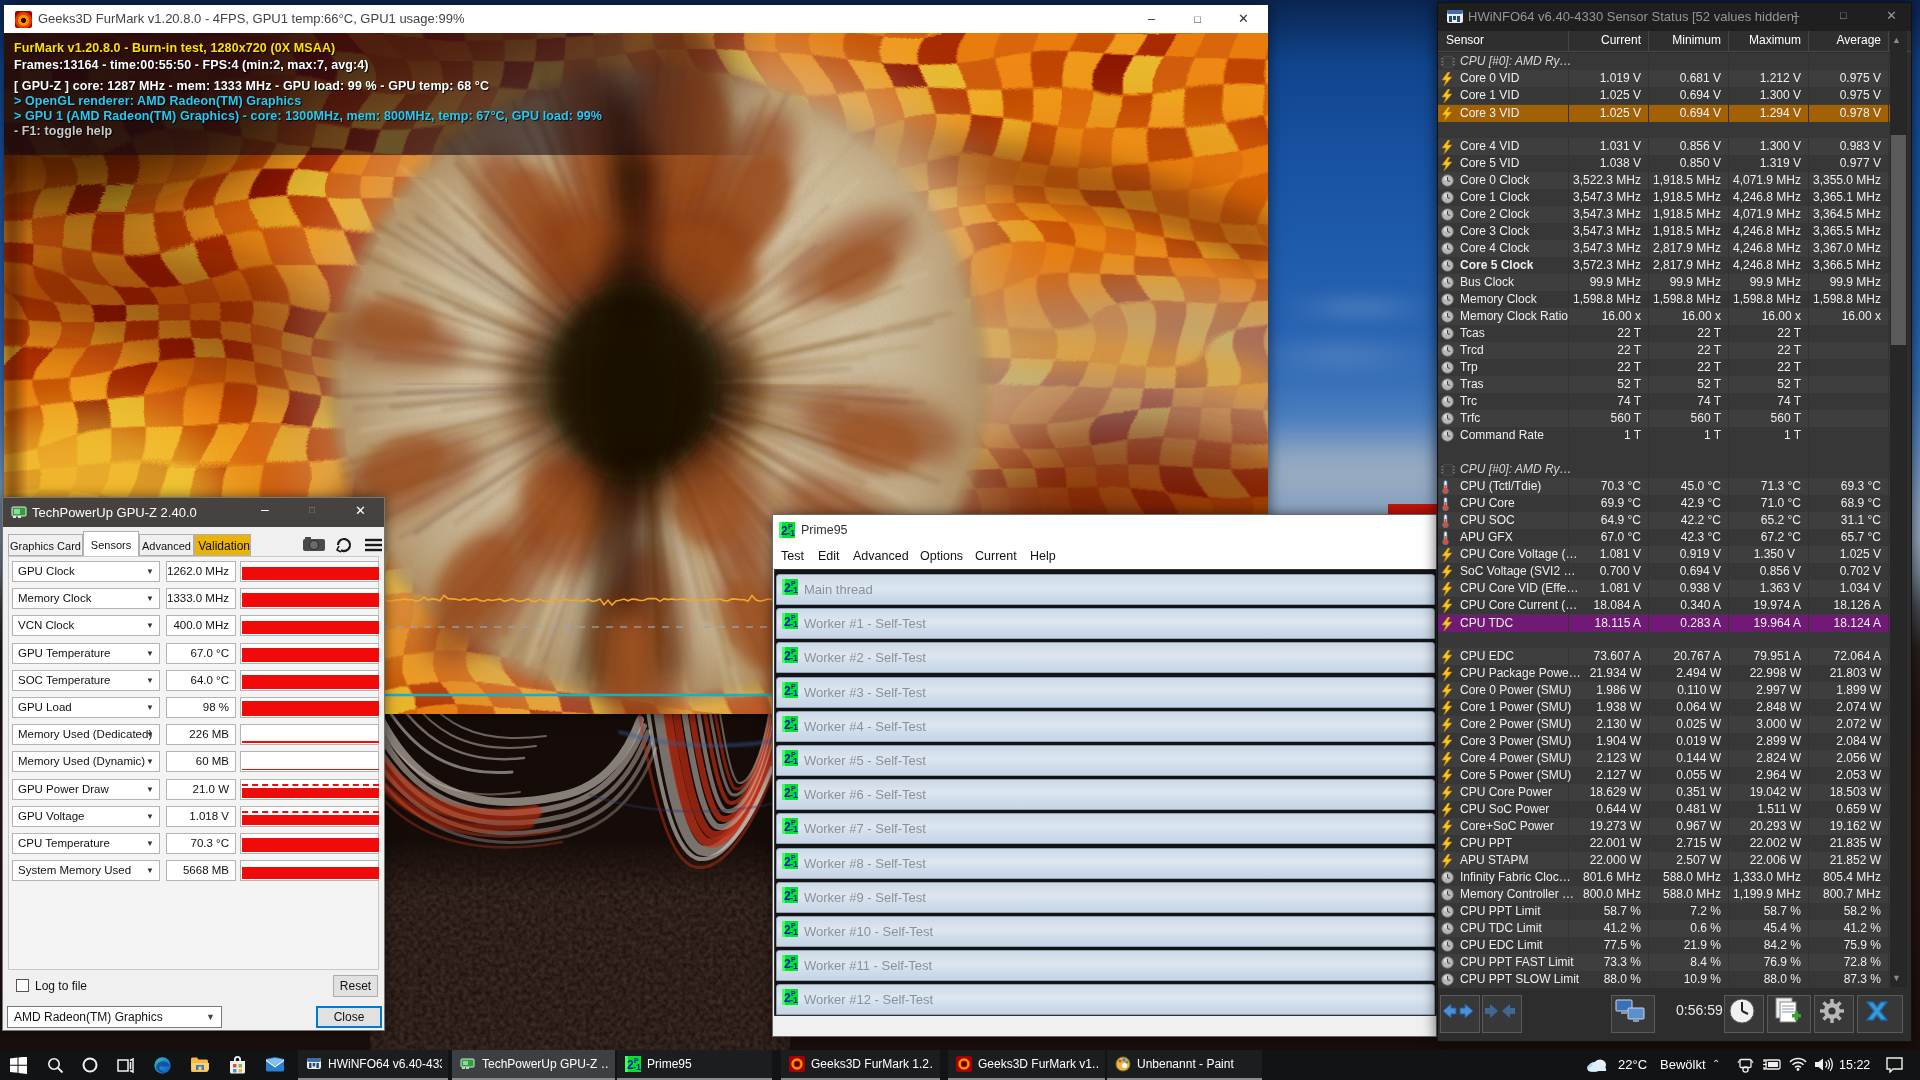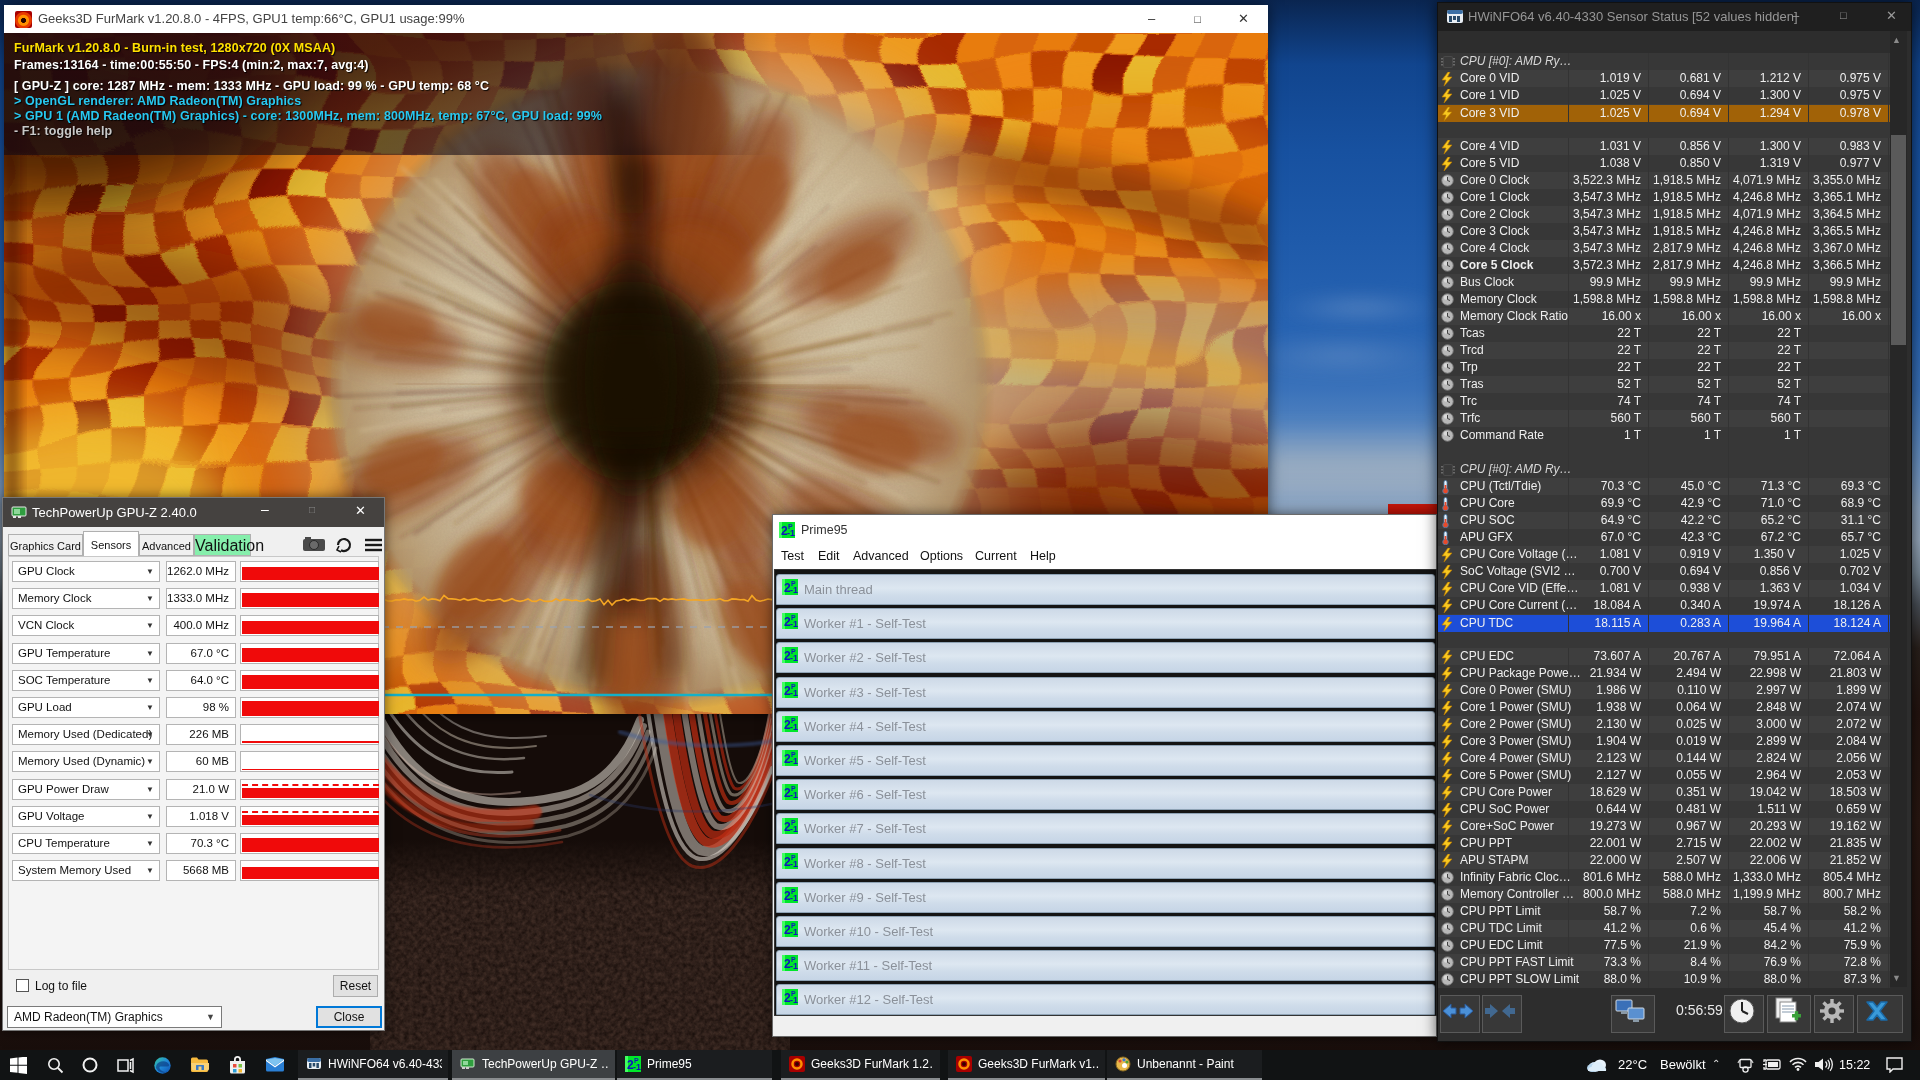--- a/index.html
+++ b/index.html
@@ -639,21 +639,21 @@
     <div class="abs" style="left:258px;top:3px;color:#fff;font-size:14px">–</div>
     <div class="abs" style="left:306px;top:6px;color:#8a8a8a;font-size:10px">□</div>
     <div class="abs" style="left:352px;top:5px;color:#fff;font-size:13px">✕</div>
   </div>
   <div class="abs" style="left:0;top:29px;width:381px;height:503px;background:#f0f0f0"></div>
   <div class="abs" style="left:5px;top:58px;width:371px;height:414px;background:#f4f4f4;border:1px solid #c8c8c8"></div>
   <div id="gz-tabs" class="abs" style="left:5px;top:36px">
       <div class="abs" style="left:0px;top:0px;width:75px;height:22px;background:#f0f0f0;border:1px solid #b0b0b0;font-size:11px;color:#111;text-align:center;line-height:22px;white-space:nowrap">Graphics Card</div>
       <div class="abs" style="left:75px;top:-3px;width:56px;height:25px;background:#fff;border:1px solid #b0b0b0;border-bottom:none;z-index:2;font-size:11px;color:#111;text-align:center;line-height:26px;white-space:nowrap">Sensors</div>
       <div class="abs" style="left:131px;top:0px;width:55px;height:22px;background:#f0f0f0;border:1px solid #b0b0b0;font-size:11px;color:#111;text-align:center;line-height:22px;white-space:nowrap">Advanced</div>
-      <div class="abs" style="left:186px;top:0px;width:57px;height:22px;background:#86efac;border:1px solid #b0b0b0;font-size:16px;color:#111;text-align:right;line-height:22px;white-space:nowrap">Validation</div>
+      <div class="abs" style="left:186px;top:0px;width:57px;height:22px;background:#eab308;border:1px solid #b0b0b0;font-size:12px;color:#111;text-align:right;line-height:22px;white-space:nowrap">Validation</div>
     </div>
   <svg class="abs" style="left:300px;top:38px" width="80" height="18" viewBox="0 0 80 18">
     <rect x="0" y="3" width="22" height="12" rx="2" fill="#4a4a4a"></rect>
       <circle cx="11" cy="9" r="4.5" fill="#6a6a6a" stroke="#2a2a2a"></circle>
       <rect x="2" y="1" width="6" height="3" fill="#4a4a4a"></rect>
     <g stroke="#1a1a1a" stroke-width="2.2" fill="none">
         <path d="M35,9 a6,6 0 1 1 3,5.2"></path>
         <path d="M38,16 l-4,-2 2,-4" stroke-width="1.6"></path>
       </g>
     <g stroke="#1a1a1a" stroke-width="2.4">
@@ -890,20 +890,32 @@
       <rect x="1" y="2" width="16" height="4" rx="2" fill="#3a6ea5"></rect>
       <rect x="3" y="8" width="3" height="6" fill="#284a6a"></rect>
         <rect x="7" y="8" width="3" height="4" fill="#284a6a"></rect>
         <rect x="11" y="8" width="3" height="6" fill="#284a6a"></rect>
     </svg>
     <div class="t abs">HWiNFO64 v6.40-4330 Sensor Status [52 values hidden]</div>
     <div class="abs" style="left:354px;top:5px;color:#9a9a9a;font-size:13px">–</div>
     <div class="abs" style="left:402px;top:6px;color:#9a9a9a;font-size:11px">□</div>
     <div class="abs" style="left:448px;top:5px;color:#9a9a9a;font-size:13px">✕</div>
   </div>
+  <div id="hw-head" class="abs">
+      <div class="hw-cell" style="left:8px;top:2px;color:#fff;font-size:12px">Sensor</div>
+      <div class="hw-cell" style="left:133px;top:2px;width:70px;text-align:right;color:#fff;font-size:12px">Current</div>
+      <div class="hw-cell" style="left:213px;top:2px;width:70px;text-align:right;color:#fff;font-size:12px">Minimum</div>
+      <div class="hw-cell" style="left:293px;top:2px;width:70px;text-align:right;color:#fff;font-size:12px">Maximum</div>
+      <div class="hw-cell" style="left:373px;top:2px;width:70px;text-align:right;color:#fff;font-size:12px">Average</div>
+      <div style="position:absolute;left:130px;top:0;width:1px;height:21px;background:#454545"></div>
+      <div style="position:absolute;left:210px;top:0;width:1px;height:21px;background:#454545"></div>
+      <div style="position:absolute;left:290px;top:0;width:1px;height:21px;background:#454545"></div>
+      <div style="position:absolute;left:370px;top:0;width:1px;height:21px;background:#454545"></div>
+      <div style="position:absolute;left:450px;top:0;width:1px;height:21px;background:#454545"></div>
+    </div>
   <div id="hw-rows" class="abs">
       <div class="hw-row" style="top:0px;background:#373737">
         <div style="position:absolute;left:130px;top:0;width:1px;height:17px;background:#333"></div>
         <div style="position:absolute;left:210px;top:0;width:1px;height:17px;background:#333"></div>
         <div style="position:absolute;left:290px;top:0;width:1px;height:17px;background:#333"></div>
         <div style="position:absolute;left:370px;top:0;width:1px;height:17px;background:#333"></div>
         <div style="position:absolute;left:450px;top:0;width:1px;height:17px;background:#333"></div>
         <div style="position:absolute;left:3px;top:1.5px"><svg width="14" height="14" viewBox="0 0 14 14">
             <rect x="2" y="1" width="10" height="12" rx="2" fill="#4a4a4a"></rect>
             <rect x="3" y="2" width="8" height="10" rx="1" fill="#3a3a3a"></rect>
@@ -1452,21 +1464,21 @@
         <div style="position:absolute;left:450px;top:0;width:1px;height:17px;background:#333"></div>
         <div style="position:absolute;left:3px;top:1.5px"><svg width="12" height="14" viewBox="0 0 12 14">
             <path d="M7,0 L1,8 H5 L3,14 L11,5 H6.5 L9,0 Z" fill="#f8c820" stroke="#b87800" stroke-width="0.7"></path>
           </svg></div>
         <div class="hw-cell" style="left:22px;">SoC Current (SVI2 …</div>
         <div class="hw-cell" style="left:113px;width:90px;text-align:right">0.919 A</div>
         <div class="hw-cell" style="left:193px;width:90px;text-align:right">0.640 A</div>
         <div class="hw-cell" style="left:273px;width:90px;text-align:right">2.107 A</div>
         <div class="hw-cell" style="left:353px;width:90px;text-align:right">0.937 A</div>
       </div>
-      <div class="hw-row" style="top:562px;background:#1d4ed8">
+      <div class="hw-row" style="top:562px;background:#701a75">
         <div style="position:absolute;left:130px;top:0;width:1px;height:17px;background:#333"></div>
         <div style="position:absolute;left:210px;top:0;width:1px;height:17px;background:#333"></div>
         <div style="position:absolute;left:290px;top:0;width:1px;height:17px;background:#333"></div>
         <div style="position:absolute;left:370px;top:0;width:1px;height:17px;background:#333"></div>
         <div style="position:absolute;left:450px;top:0;width:1px;height:17px;background:#333"></div>
         <div style="position:absolute;left:3px;top:1.5px"><svg width="12" height="14" viewBox="0 0 12 14">
             <path d="M7,0 L1,8 H5 L3,14 L11,5 H6.5 L9,0 Z" fill="#f8c820" stroke="#b87800" stroke-width="0.7"></path>
           </svg></div>
         <div class="hw-cell" style="left:22px;">CPU TDC</div>
         <div class="hw-cell" style="left:113px;width:90px;text-align:right">18.115 A</div>

